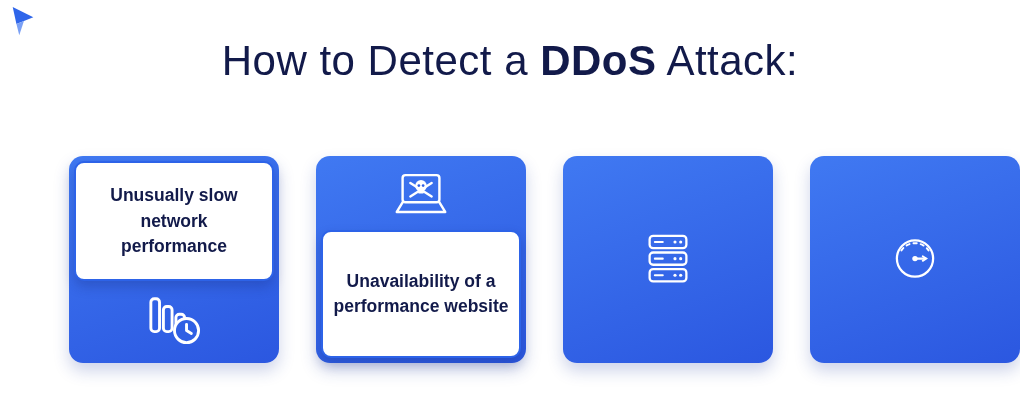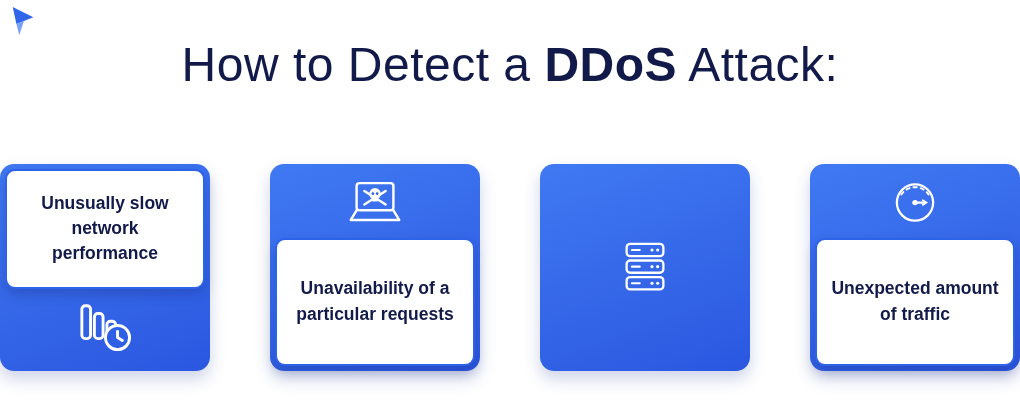--- a/index.html
+++ b/index.html
@@ -17,31 +17,31 @@
     position: absolute;
     top: 6px;
     left: 8px;
     width: 30px;
     height: 32px;
   }
 
   .title {
     text-align: center;
     margin-top: 36px;
-    font-size: 48px;
+    font-size: 42px;
     font-weight: 400;
     color: #121a4a;
     letter-spacing: 0.5px;
     line-height: 1.2;
   }
   .title .bold { font-weight: 700; }
 
   .cards {
     display: flex;
-    justify-content: space-between;
+    justify-content: flex-end;
     gap: 37px;
     margin-top: 70px;
   }
 
   .card {
     width: 210px;
     height: 207px;
     border-radius: 14px;
     background: linear-gradient(160deg, #4079f2 0%, #2b57e0 100%);
     box-shadow: 0 8px 16px rgba(30, 60, 160, 0.22);
@@ -119,21 +119,21 @@
             <path d="M21 11 L43 25 M43 11 L21 25"></path>
             <path d="M13 31 L7 41 M51 31 L57 41 M7 41 h50"></path>
           </g>
           <circle cx="32" cy="14" r="6" fill="#ffffff"></circle>
           <rect x="29" y="18.5" width="6" height="3.5" rx="1" fill="#ffffff"></rect>
           <circle cx="29.8" cy="13.7" r="1.4" fill="#2f5fe4"></circle>
           <circle cx="34.2" cy="13.7" r="1.4" fill="#2f5fe4"></circle>
         </svg>
       </span>
     </div>
-    <div class="label-box">Unavailability of a particular requests</div>
+    <div class="label-box">Unavailability of a performance website</div>
   </div>
 
   <div class="card card--label-top">
     <div class="icon-area">
       <span>
         <svg viewBox="0 0 64 60" width="56" height="53" aria-hidden="true">
           <g fill="none" stroke="#ffffff" stroke-width="2.6" stroke-linecap="round" stroke-linejoin="round">
             <rect x="11" y="3" width="42" height="14" rx="4"></rect>
             <rect x="11" y="22" width="42" height="14" rx="4"></rect>
             <rect x="11" y="41" width="42" height="14" rx="4"></rect>
@@ -157,16 +157,15 @@
           <g fill="none" stroke="#ffffff" stroke-width="2.5" stroke-linecap="round">
             <circle cx="32" cy="27" r="20"></circle>
             <path d="M17 18 A18 18 0 0 1 47 18" stroke-dasharray="3.5 4.5" stroke-width="2.2"></path>
             <path d="M32 27 H43.5"></path>
             <path d="M40.5 24.5 L44.5 27 L40.5 29.5" stroke-width="2"></path>
           </g>
           <circle cx="32" cy="27" r="3" fill="#ffffff"></circle>
         </svg>
       </span>
     </div>
-    <div class="label-box">Unexpected amount of traffic</div>
   </div>
 
 </div>
 
 </body></html>

